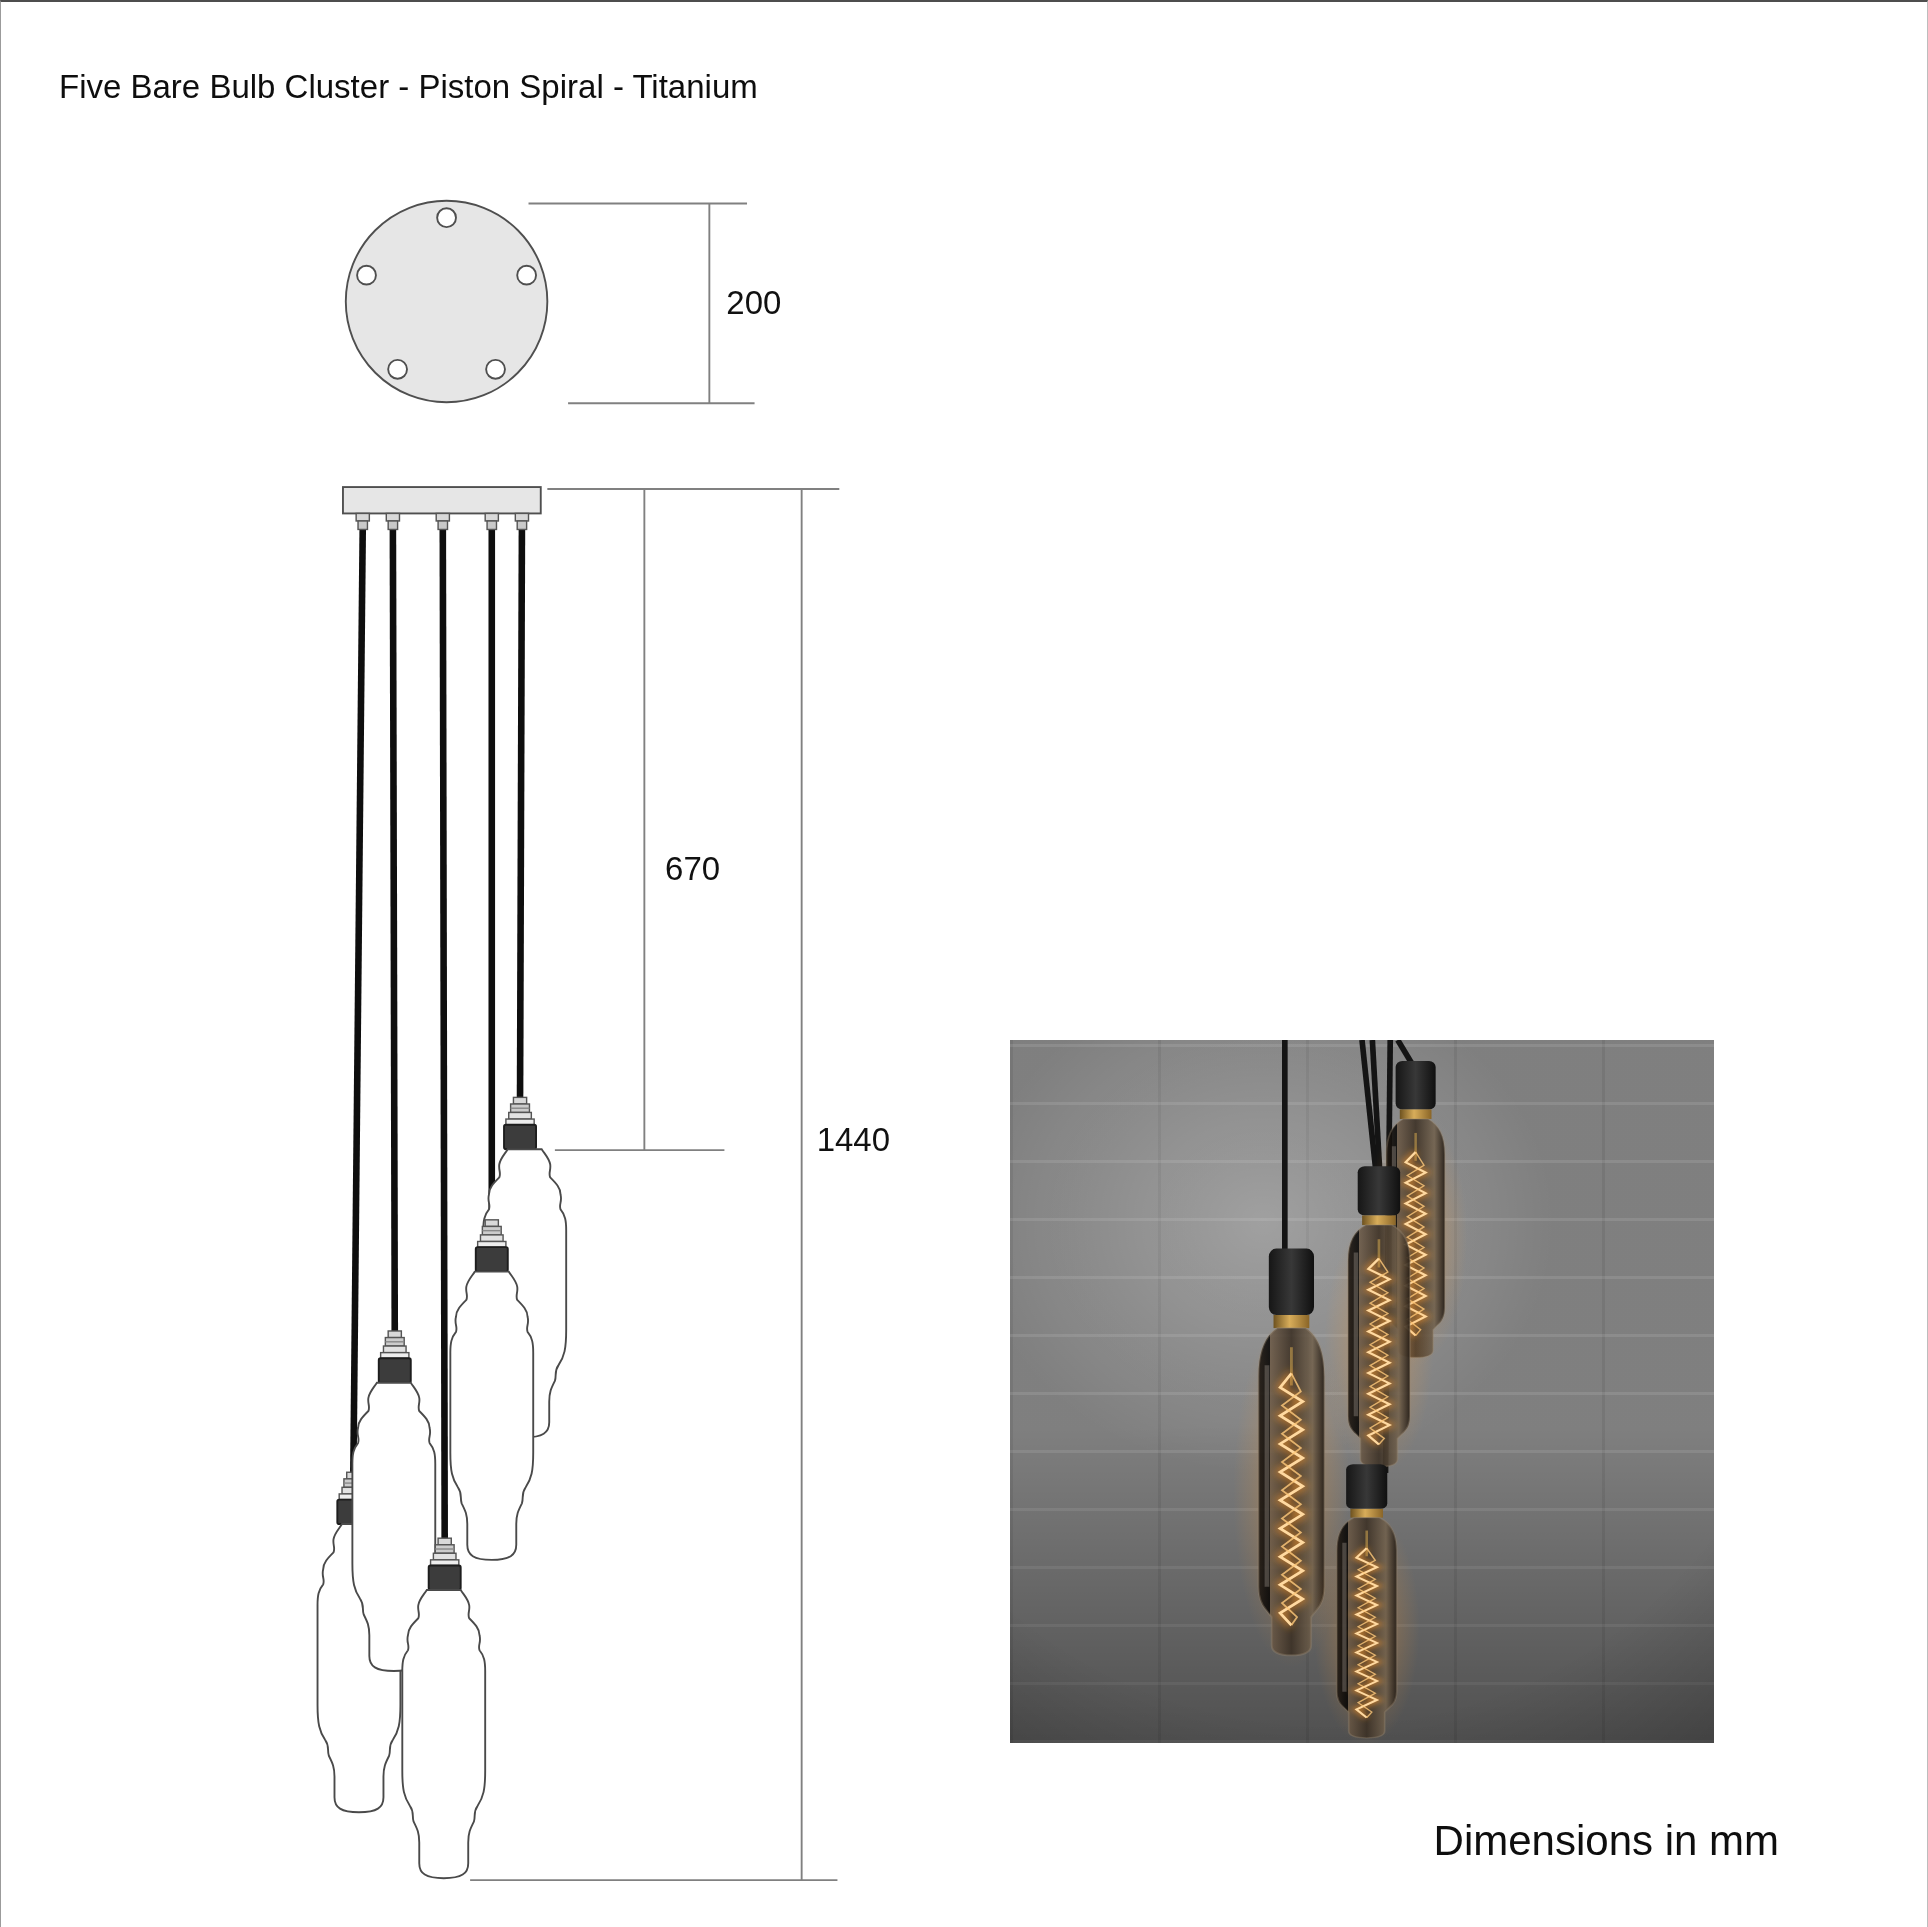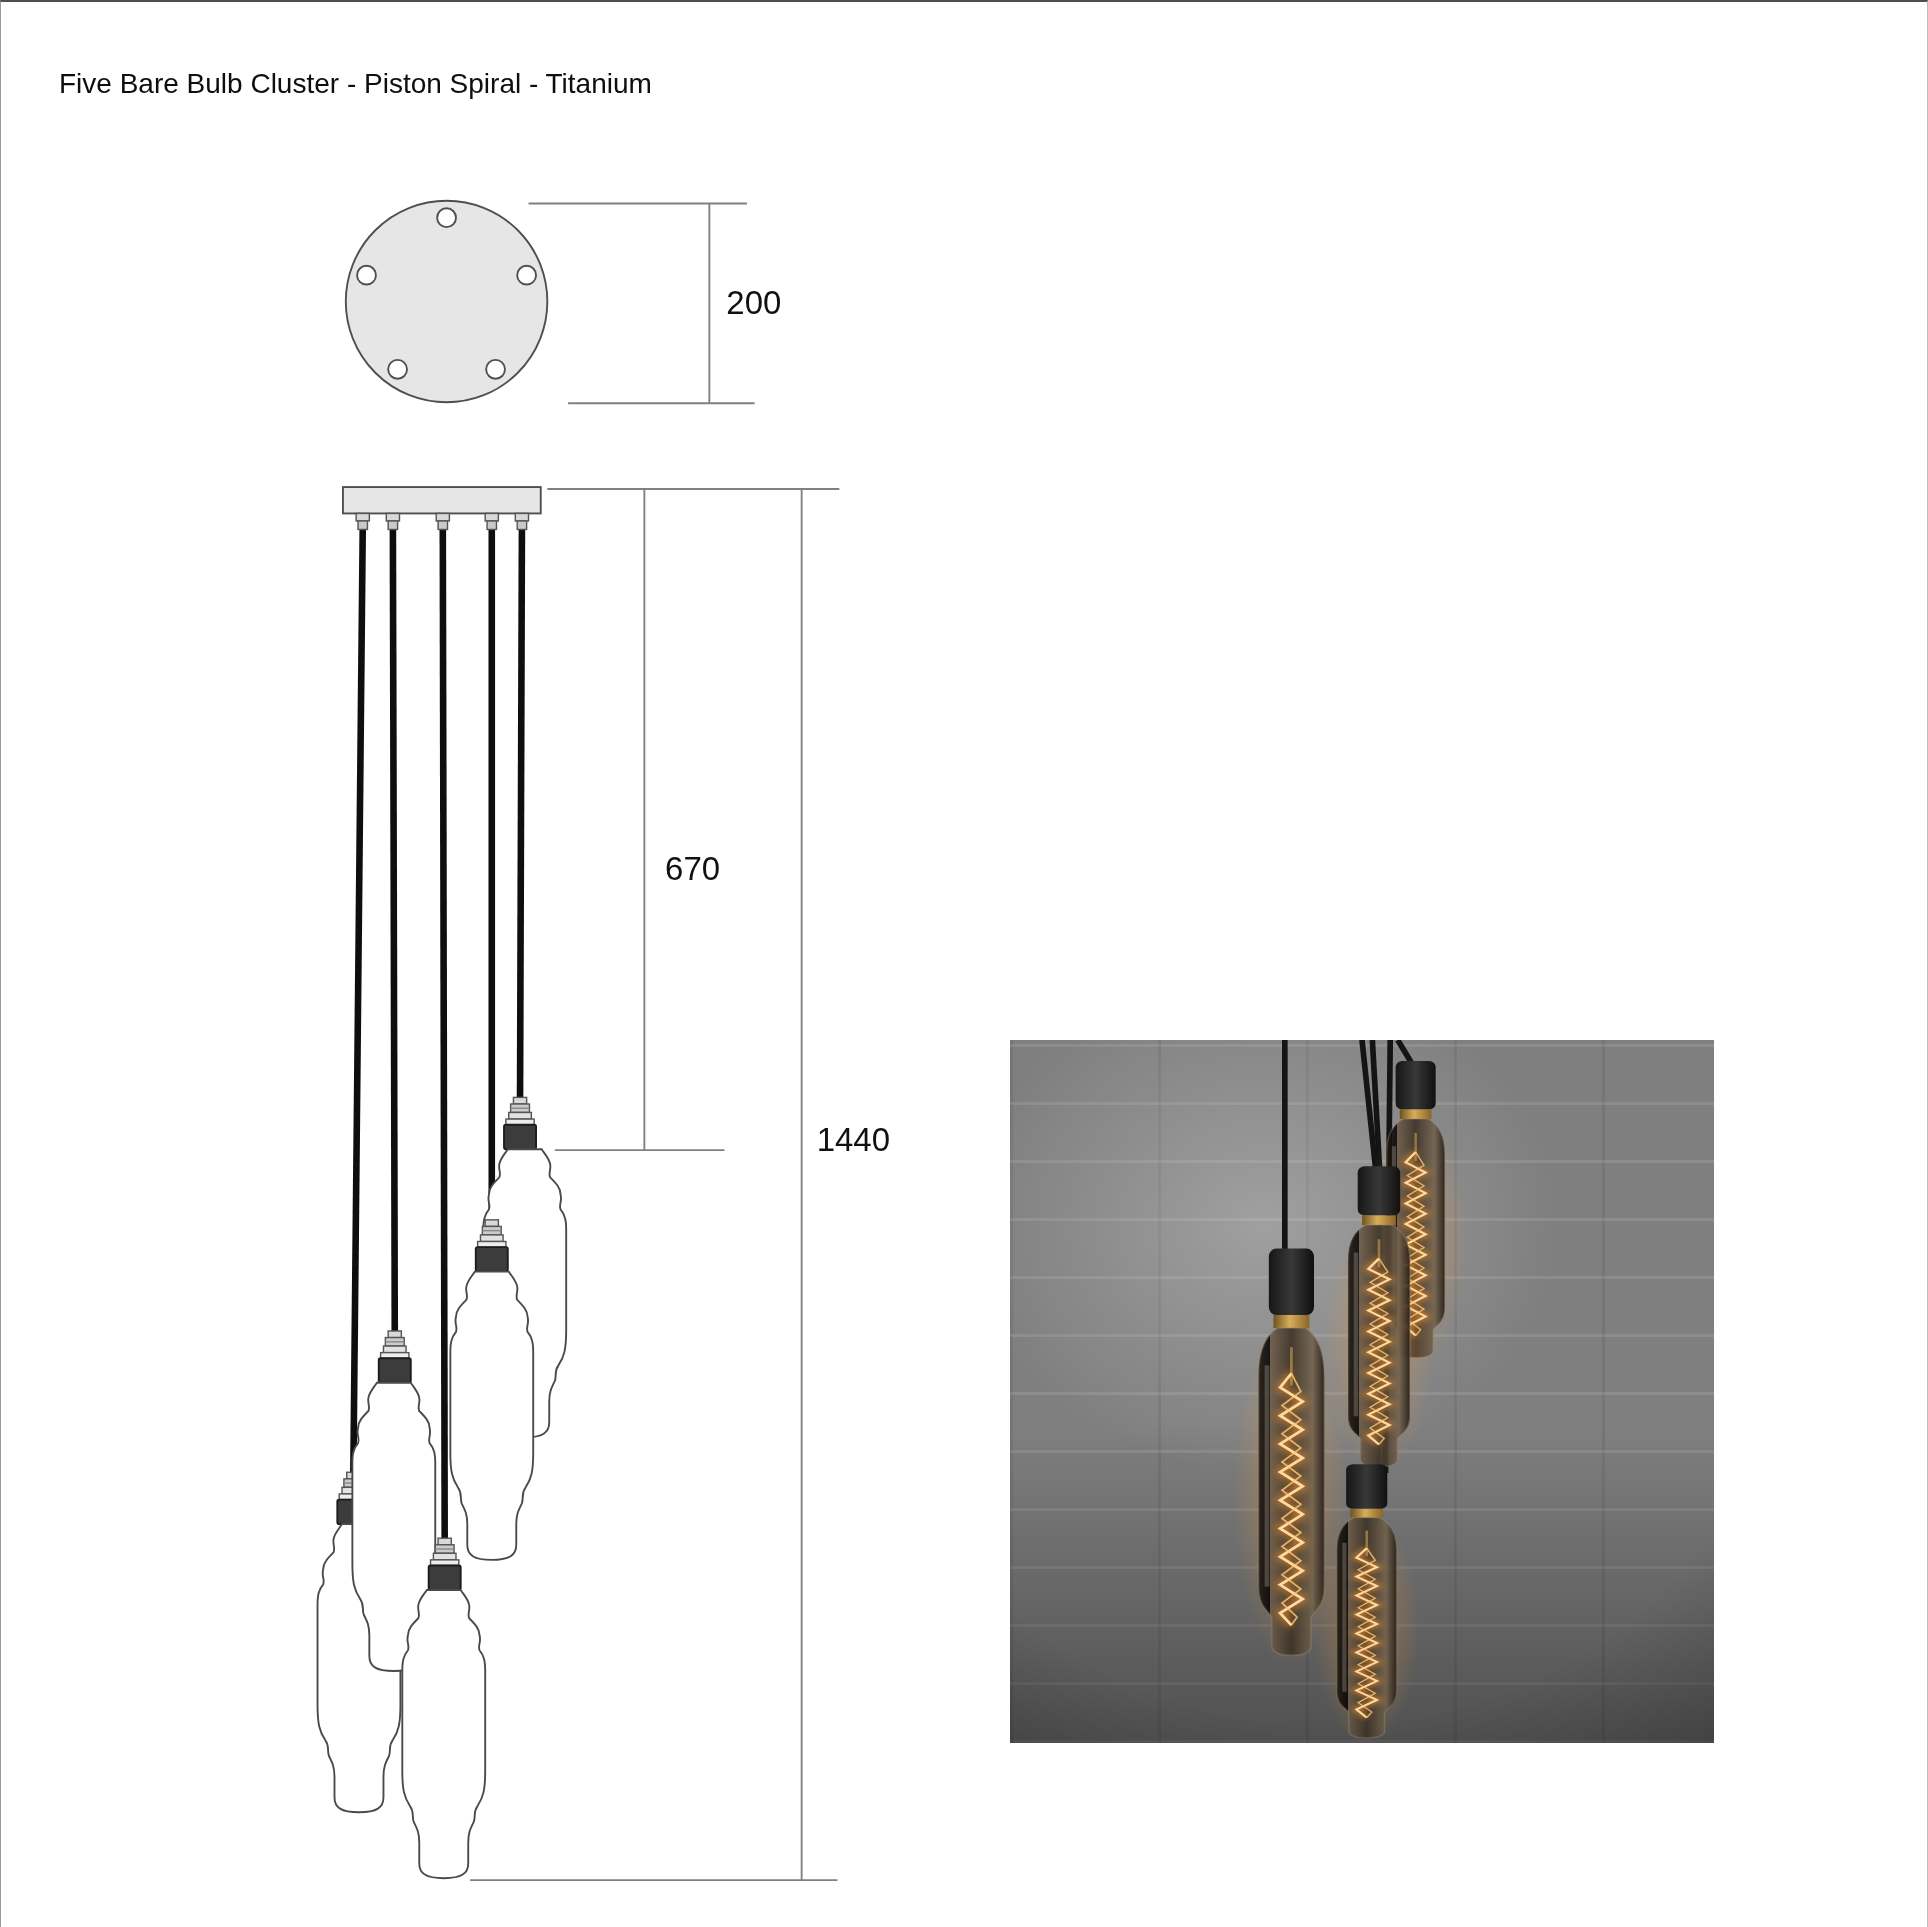--- a/index.html
+++ b/index.html
@@ -4,21 +4,21 @@
 <style>
   html,body{margin:0;padding:0;background:#fff;}
   .page{
     position:relative;width:1928px;height:1928px;background:#ffffff;overflow:hidden;
     font-family:"Liberation Sans", sans-serif;
     border-top:2.8px solid #4e4e4e;border-left:0.9px solid #9b9b9b;
     border-right:0.9px solid #bdbdbd;border-bottom:1.9px solid #c9c9c9;
     box-sizing:border-box;
   }
   .title{
-    position:absolute;left:58px;top:66px;font-size:28px;color:#0e0e0e;letter-spacing:0;
+    position:absolute;left:58px;top:66px;font-size:33px;color:#0e0e0e;letter-spacing:0;
   }
   .footnote{
     position:absolute;right:148px;top:1815px;font-size:42px;color:#0e0e0e;
   }
   .drawing-svg{position:absolute;left:0;top:0;}
   .dim-text{font-family:"Liberation Sans",sans-serif;font-size:35px;fill:#111;}
   
   .photo{
     position:absolute;left:1009px;top:1038px;width:704px;height:703px;overflow:hidden;
     background-color:#8a8a8a;
@@ -209,14 +209,15 @@
         </g>
       <g transform="translate(299,228) scale(1,1.07)">
           <use href="#photo-bulb"></use>
         </g>
       <g transform="translate(379,455) scale(0.91,0.72)">
           <use href="#photo-bulb"></use>
         </g>
     </svg>
   </div>
 
+  <div class="footnote">Dimensions in mm</div>
 </div>
 
 
 </body></html>

